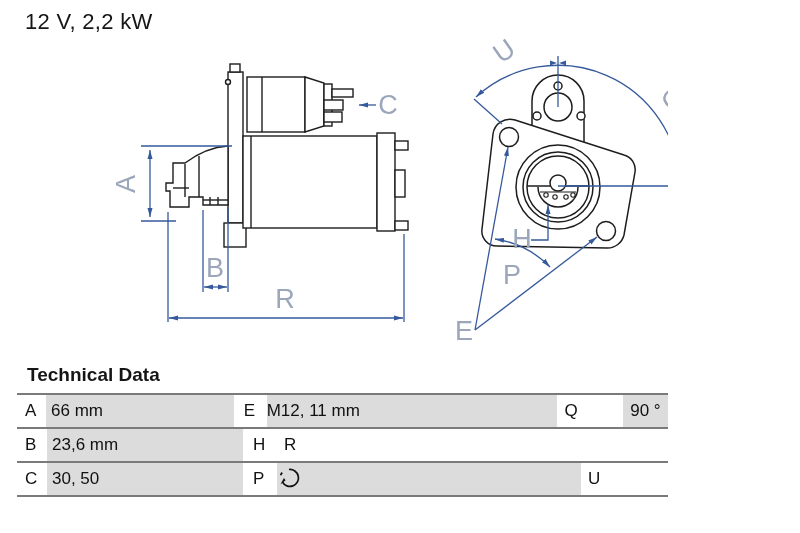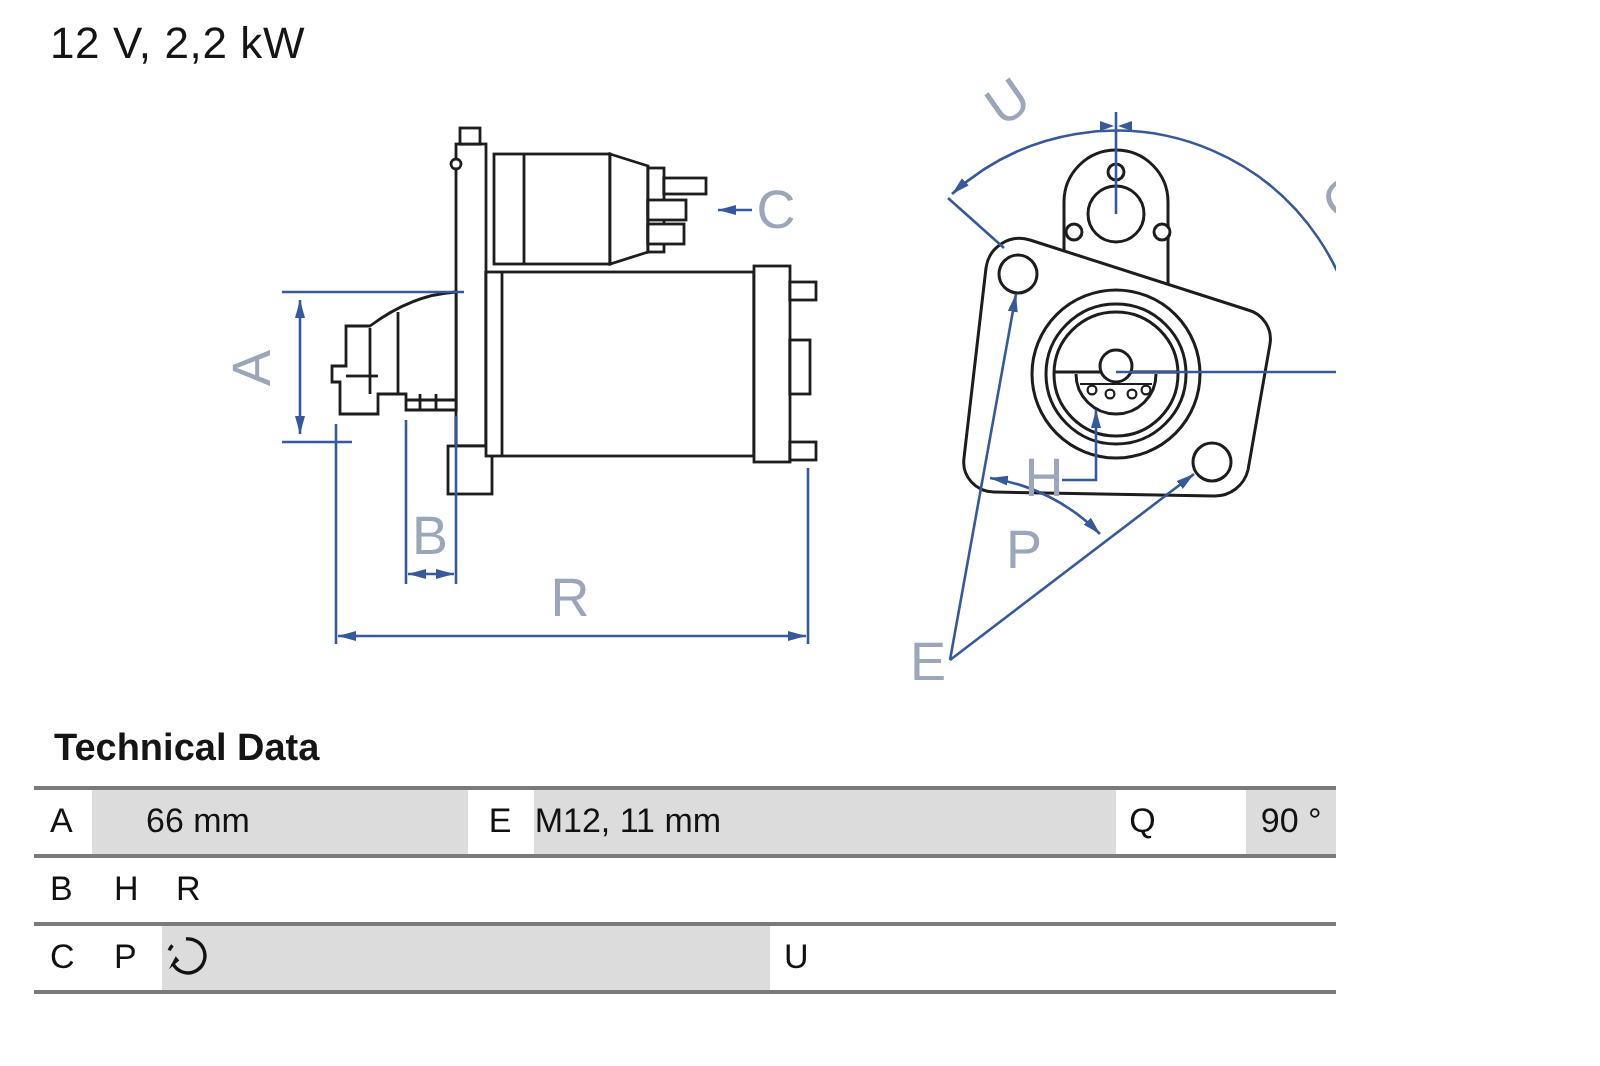--- a/index.html
+++ b/index.html
@@ -7,21 +7,21 @@
          font-family:"Liberation Sans","DejaVu Sans",sans-serif;color:#111;}
   .title{position:absolute;left:25px;top:9px;font-size:22px;font-weight:500;letter-spacing:0.3px;color:#151515;}
   #drawing{position:absolute;left:0;top:0;}
   .tech-heading{position:absolute;left:27px;top:364px;font-size:19px;font-weight:bold;color:#151515;}
   .table{position:absolute;left:17px;top:393px;width:770px;border-top:2px solid #7a7a7a;}
   .trow{display:flex;height:32px;line-height:32px;border-bottom:2px solid #7a7a7a;font-size:17px;}
   .cell{height:32px;overflow:hidden;white-space:nowrap;}
   .kcell{background:#ffffff;}
   .vcell{background:#dcdcdc;}
   .k1{width:30px;padding-left:8px;box-sizing:border-box;}
-  .v1{width:196px;padding-left:27px;box-sizing:border-box;}
+  .v1{width:196px;padding-left:5px;box-sizing:border-box;}
   .k2{width:34px;padding-left:10px;box-sizing:border-box;}
   .v2{width:304px;padding-left:0;box-sizing:border-box;}
   .k3{width:35px;padding-left:7px;box-sizing:border-box;}
   .v3{width:171px;padding-left:7px;box-sizing:border-box;margin-left:32px;}
   .picon{display:inline-block;vertical-align:middle;margin-top:-3px;}
 </style>
 </head>
 <body>
 
 <div id="stage">
@@ -141,25 +141,27 @@
     <div class="trow">
       <div class="cell kcell k1">A</div>
       <div class="cell vcell v1">66 mm</div>
       <div class="cell kcell k2">E</div>
       <div class="cell vcell v2">M12, 11 mm</div>
       <div class="cell kcell k3">Q</div>
       <div class="cell vcell v3">90 °</div>
     </div>
     <div class="trow">
       <div class="cell kcell k1">B</div>
+      <div class="cell vcell v1">23,6 mm</div>
       <div class="cell kcell k2">H</div>
       <div class="cell kcell k3">R</div>
     </div>
     <div class="trow">
       <div class="cell kcell k1">C</div>
+      <div class="cell vcell v1">30, 50</div>
       <div class="cell kcell k2">P</div>
       <div class="cell vcell v2">
         <svg class="picon" width="24" height="24" viewBox="0 0 24 24">
           <path d="M12,3.5 A8.5,8.5 0 1 1 5.4,15.8" fill="none" stroke="#111" stroke-width="1.7"></path>
           <path d="M3.6,9.2 A8.5,8.5 0 0 1 5.8,6.1" fill="none" stroke="#111" stroke-width="1.7" stroke-dasharray="3 2.5"></path>
           <path d="M8.6,14.2 L3.4,18.6 L6.9,12.1 Z" fill="#111" stroke="none"></path>
         </svg>
       </div>
       <div class="cell kcell k3">U</div>
     </div>

